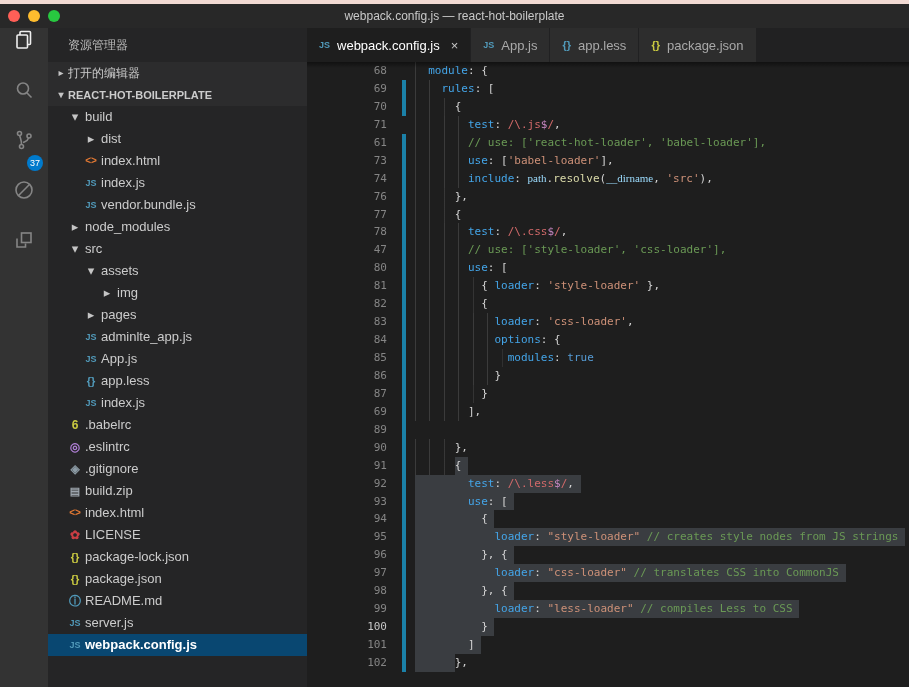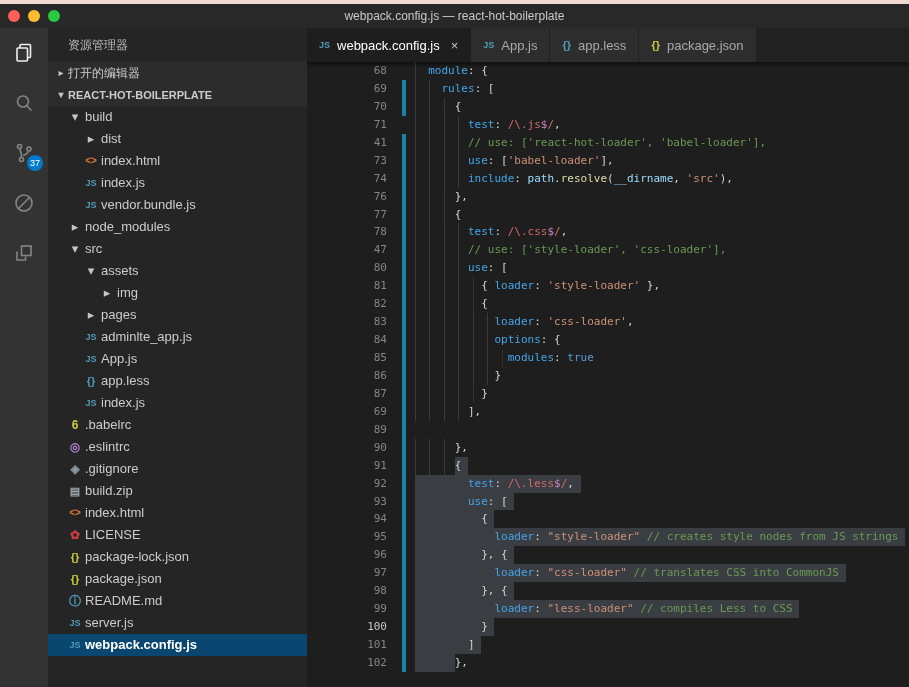--- a/index.html
+++ b/index.html
@@ -14,21 +14,21 @@
   .titlebar { position:relative; height:24px; background:#282828; display:flex; align-items:center; }
   .traffic { position:absolute; left:8px; top:6px; display:flex; gap:8px; }
   .tl { width:12px; height:12px; border-radius:50%; }
   .tl.red { background:#ff5f57; } .tl.yellow { background:#febc2e; } .tl.green { background:#28c840; }
   .win-title { width:100%; text-align:center; font-size:12px; color:#c9c9c9; }
 
   .main { display:flex; height:659px; }
 
   
   .activitybar { width:48px; background:#333333; flex:none; display:flex; flex-direction:column; }
-  .ab-item { position:relative; height:50px; display:flex; align-items:center; justify-content:center; color:#858585; cursor:pointer; }
+  .ab-item { position:relative; height:50px; display:flex; align-items:flex-start; justify-content:center; color:#858585; cursor:pointer; }
   .ab-item.active { color:#efefef; }
   .ab-item svg { stroke:currentColor; fill:none; stroke-width:1.6; }
   .ab-badge { position:absolute; right:5px; bottom:7px; min-width:16px; height:16px; border-radius:9px; background:#007acc; color:#fff; font-size:9px; line-height:16px; text-align:center; padding:0 2px; }
 
   
   .sidebar { width:259px; background:#252526; flex:none; display:flex; flex-direction:column; overflow:hidden; }
   .sidebar-title { height:34px; line-height:34px; padding-left:20px; font-size:12px; color:#bbbbbb; flex:none; }
   .section-row { height:22px; line-height:22px; display:flex; align-items:center; background:#2c2c2d; color:#cccccc; font-size:12px; padding-left:6px; cursor:pointer; flex:none; }
   .section-row .chev { width:14px; font-size:10px; color:#c5c5c5; text-align:center; }
   .section-row.root-header { font-weight:bold; font-size:11px; }
@@ -53,21 +53,21 @@
   .ln { width:45px; flex:none; text-align:right; padding-right:5px; color:#858585; }
   .ln.cur { color:#c6c6c6; }
   .gut { width:23px; flex:none; position:relative; }
   .gut.mod::before { content:''; position:absolute; left:10px; top:0; bottom:0; width:4px; background:#1b81a8; }
   .ct { white-space:pre; color:#d4d4d4;
     background-image:repeating-linear-gradient(to right,#3b3b3b 0 1px,transparent 1px 14.44px);
     background-repeat:no-repeat; background-size:0 100%; }
   .ct span { display:inline-block; }
   .sel { background:#3a3d41; }
   .tp { color:#d4d4d4; } .tk { color:#44a5e8; } .ts { color:#ce9178; } .tc { color:#6a9955; }
-  .tr { color:#d16969; } .tm { color:#c586c0; } .tv { color:#9cdcfe; } .tf { color:#dcdcaa; }
+  .tr { color:#d16969; } .tm { color:#c586c0; } .tv { color:#9cdcfe;font-family:Liberation Serif, serif; } .tf { color:#dcdcaa; }
   .tb { color:#569cd6; }
 </style>
 </head>
 <body>
 
 <div class="window">
   <div class="top-strip"></div>
 
   <div class="titlebar">
     <div class="traffic">
@@ -265,21 +265,21 @@
             <div class="ln">70</div>
             <div class="gut mod"></div>
             <div class="ct" style="background-size: 29.88px 100%;"><span class="tp">      {</span></div>
           </div>
           <div class="code-line">
             <div class="ln">71</div>
             <div class="gut"></div>
             <div class="ct" style="background-size: 44.32px 100%;"><span class="tp">        </span><span class="tk">test</span><span class="tp">: </span><span class="tr">/\.js</span><span class="tm">$</span><span class="tr">/</span><span class="tp">,</span></div>
           </div>
           <div class="code-line">
-            <div class="ln">41</div>
+            <div class="ln">61</div>
             <div class="gut mod"></div>
             <div class="ct" style="background-size: 44.32px 100%;"><span class="tp">        </span><span class="tc">// use: ['react-hot-loader', 'babel-loader'],</span></div>
           </div>
           <div class="code-line">
             <div class="ln">73</div>
             <div class="gut mod"></div>
             <div class="ct" style="background-size: 44.32px 100%;"><span class="tp">        </span><span class="tk">use</span><span class="tp">: [</span><span class="ts">'babel-loader'</span><span class="tp">],</span></div>
           </div>
           <div class="code-line">
             <div class="ln">74</div>

